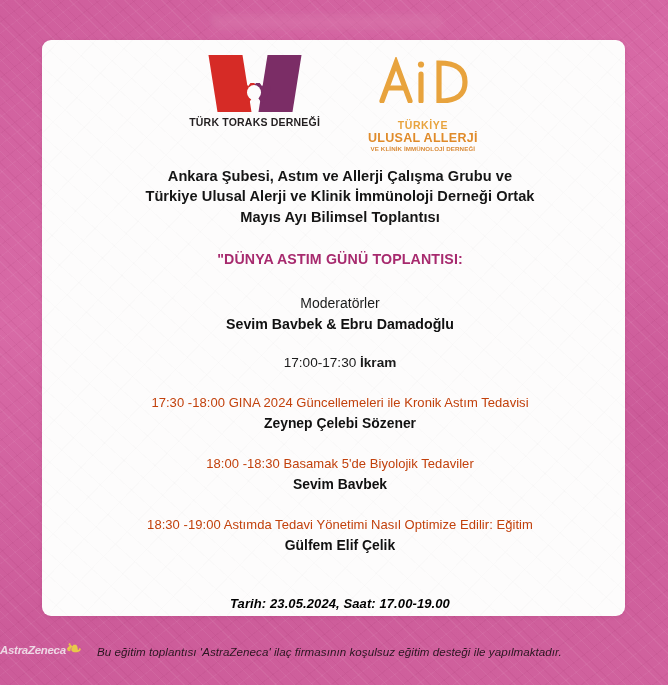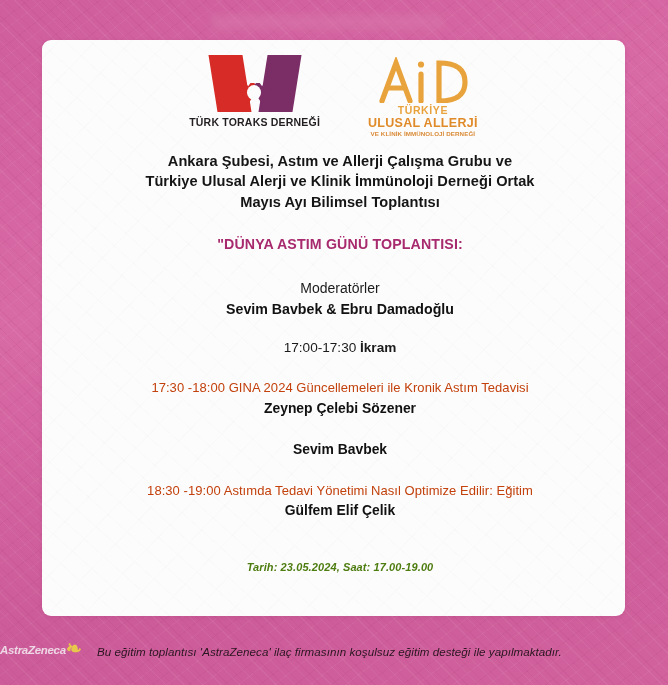--- a/index.html
+++ b/index.html
@@ -155,21 +155,21 @@
     letter-spacing: .2px;
     color: #231f20;
     white-space: nowrap;
   }
 
   
   .aid-block { text-align: center; padding-top: 2px; }
   .aid-mark { display:block; margin: 0 auto; }
   .aid-l1 {
     font-size: 10.5px; font-weight: bold; color: #e8a33d;
-    letter-spacing: .6px; line-height: 1.15; margin-top: 1px;
+    letter-spacing: .6px; line-height: 1.15; margin-top: 16px;
   }
   .aid-l2 {
     font-size: 12.5px; font-weight: bold; color: #e08b2a;
     letter-spacing: .3px; line-height: 1.12;
   }
   .aid-l3 {
     font-size: 6.2px; font-weight: bold; color: #d98a36;
     letter-spacing: .1px; line-height: 1.2;
     white-space: nowrap;
   }
@@ -226,24 +226,24 @@
   }
   .session-speaker {
     font-size: 13.9px;
     font-weight: bold;
     color: #111;
     line-height: 1.55;
   }
 
   .footer-info {
     margin-top: 37px;
-    font-size: 11px;
+    font-size: 13px;
     font-weight: bold;
     font-style: italic;
-    color: #4d7c0f;
+    color: #000000;
     line-height: 1.52;
     letter-spacing: .1px;
   }
 
   
   #sponsor-bar {
     position: absolute;
     left: 0;
     top: 631px;
     width: 668px;
@@ -345,20 +345,21 @@
         <span>17:00-17:30</span>
         <b>İkram</b>
       </div>
 
       <div class="session">
         <div class="session-line">17:30 -18:00 GINA 2024 Güncellemeleri ile Kronik Astım Tedavisi</div>
         <div class="session-speaker">Zeynep Çelebi Sözener</div>
       </div>
 
       <div class="session">
+        <div class="session-line">18:00 -18:30 Basamak 5'de Biyolojik Tedaviler</div>
         <div class="session-speaker">Sevim Bavbek</div>
       </div>
 
       <div class="session">
         <div class="session-line">18:30 -19:00 Astımda Tedavi Yönetimi Nasıl Optimize Edilir: Eğitim</div>
         <div class="session-speaker">Gülfem Elif Çelik</div>
       </div>
 
       <div class="footer-info">
         <div>Tarih: 23.05.2024, Saat: 17.00-19.00</div>

